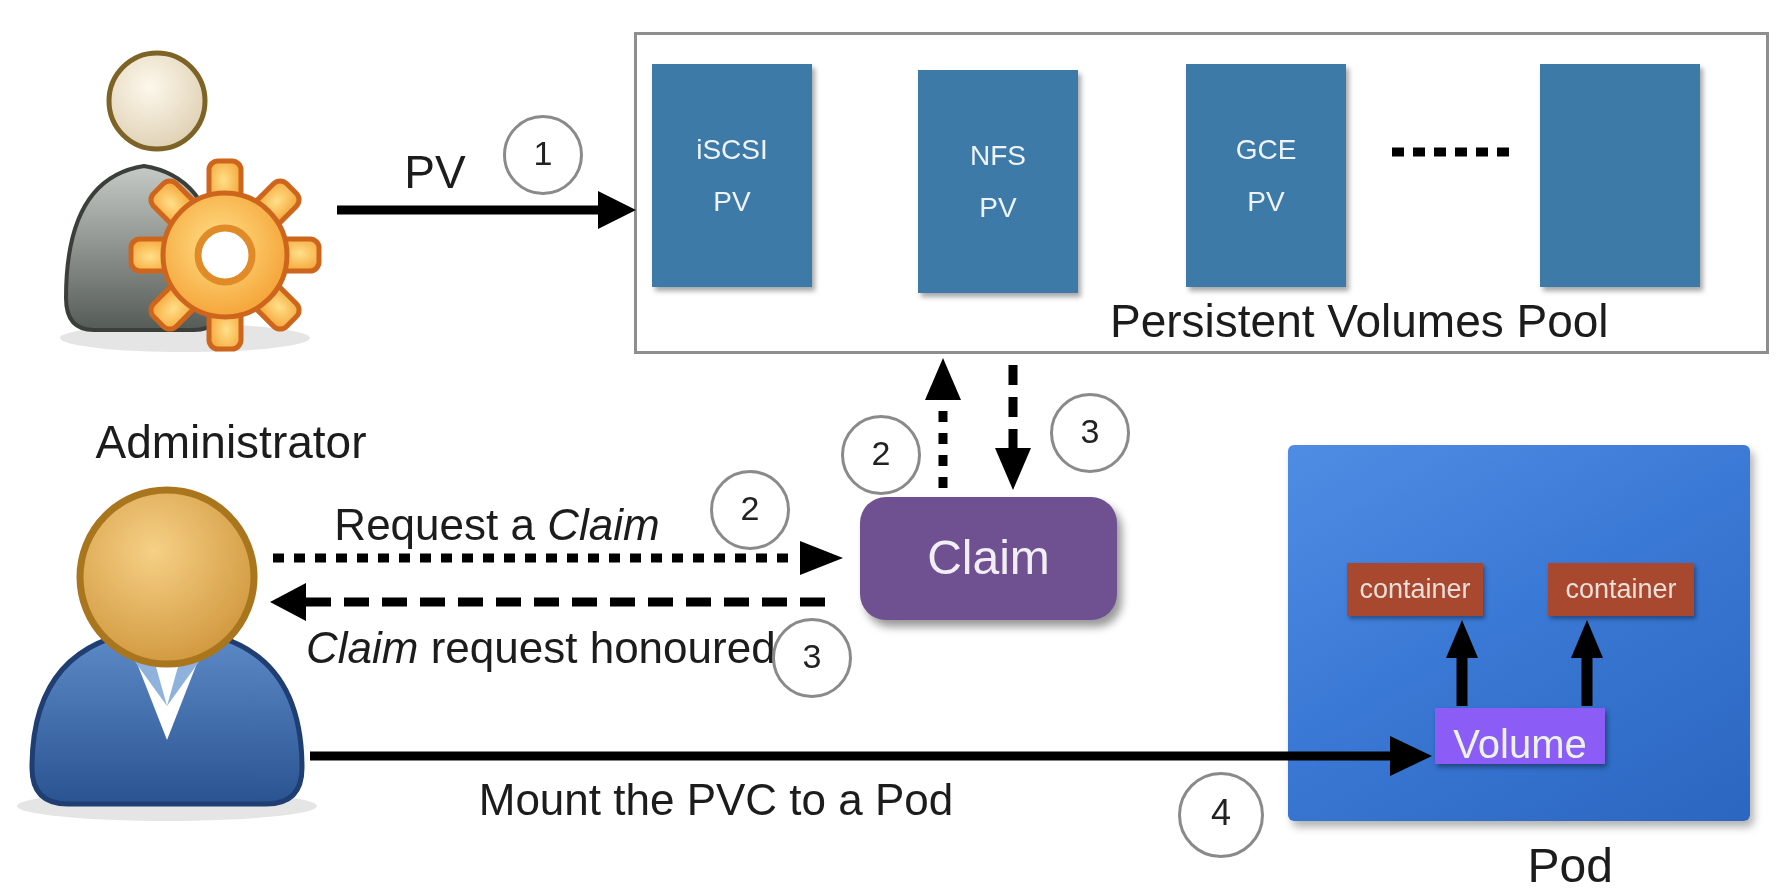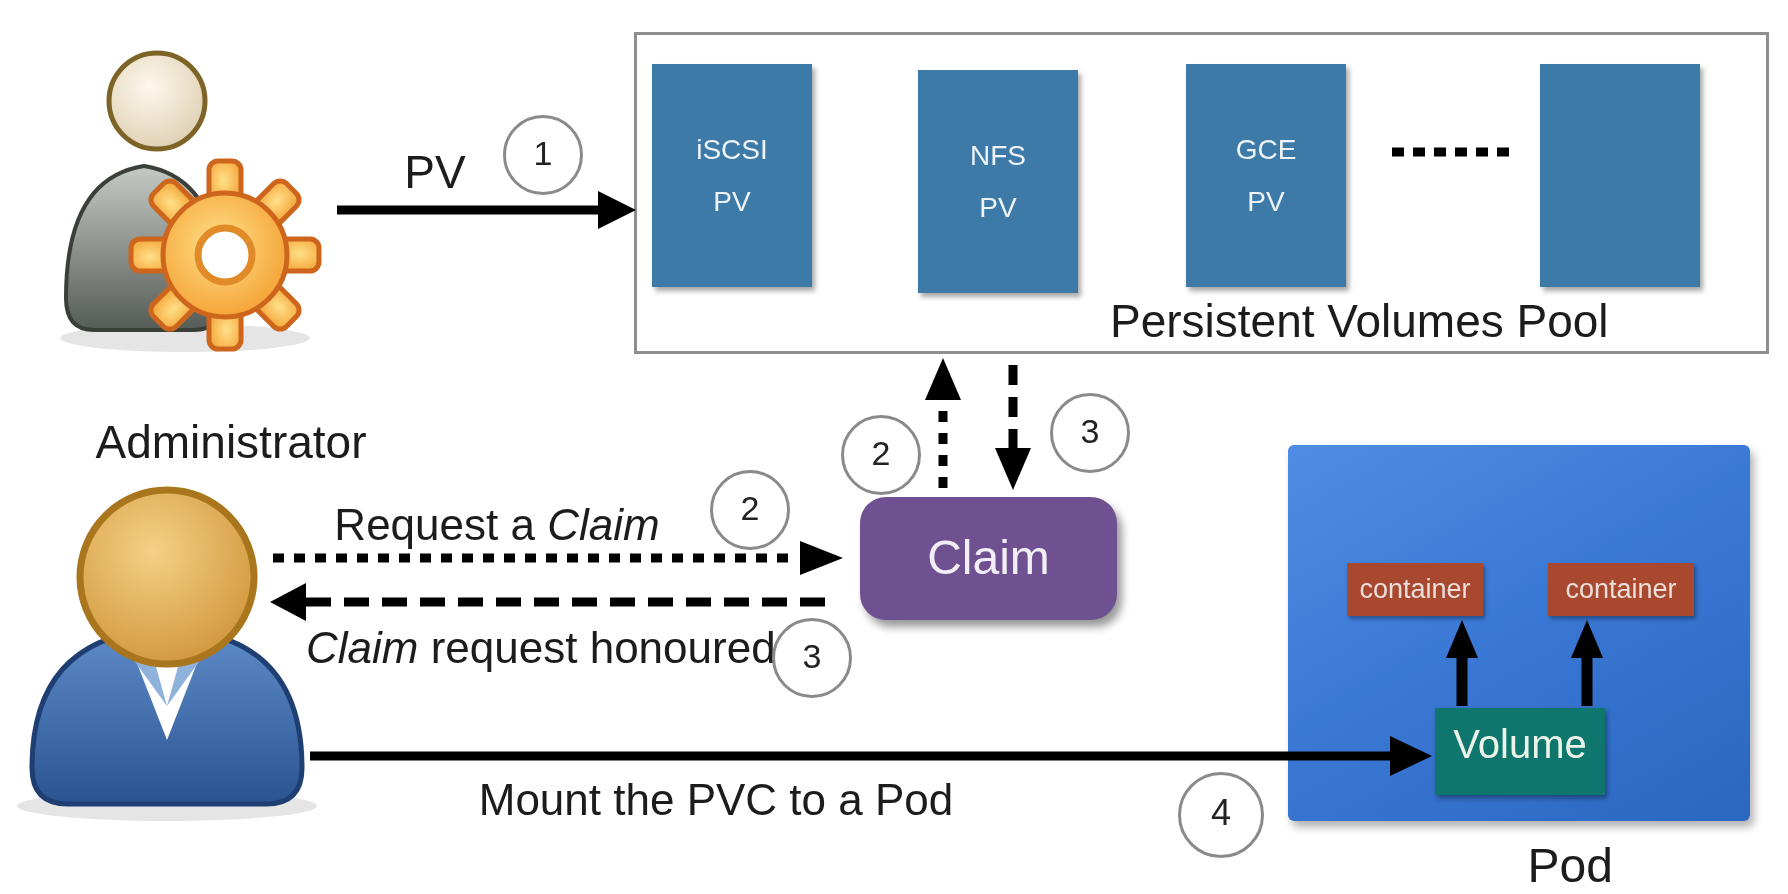--- a/index.html
+++ b/index.html
@@ -30,21 +30,21 @@
     left:1288px;top:445px;width:462px;height:376px;border-radius:6px;z-index:1;
     background:linear-gradient(150deg,#4f8de4 0%,#3b79d6 45%,#2b67c0 100%);
     box-shadow:4px 6px 9px rgba(0,0,0,.30);
   }
   .container-box{
     top:563px;height:53px;background:#a8482e;z-index:3;box-shadow:2px 3px 4px rgba(0,0,0,.35);
     color:#ecdfda;font-size:27px;text-align:center;line-height:52px;
   }
   .container-1{left:1347px;width:136px;} .container-2{left:1548px;width:146px;}
   .volume-box{
-    left:1435px;top:708px;width:170px;height:87px;background:#0f766e;z-index:3;
+    left:1435px;top:708px;width:170px;height:56px;background:#8b5cf6;z-index:3;
     box-shadow:2px 3px 5px rgba(0,0,0,.4);
     color:#ecf4ea;font-size:40px;text-align:center;line-height:72px;
   }
   .pod-label{left:1429px;top:838px;width:184px;text-align:right;font-size:48px;z-index:3;}
   
   .admin-label{left:60px;top:375px;width:342px;text-align:center;font-size:46px;z-index:3;margin-top:40px;}
   .user-label{left:47px;top:812px;width:240px;text-align:center;font-size:46px;z-index:3;}
   
   .flow-label{z-index:3;text-align:center;}
   .pv-label{left:385px;top:145px;width:100px;font-size:46px;}

